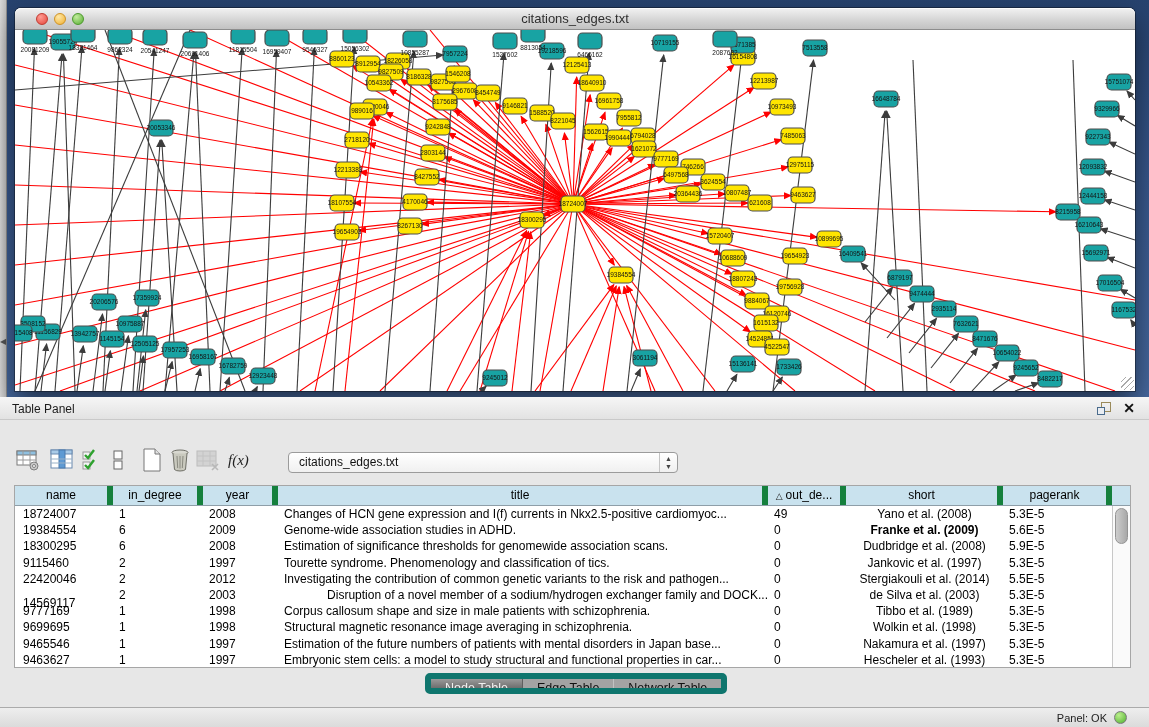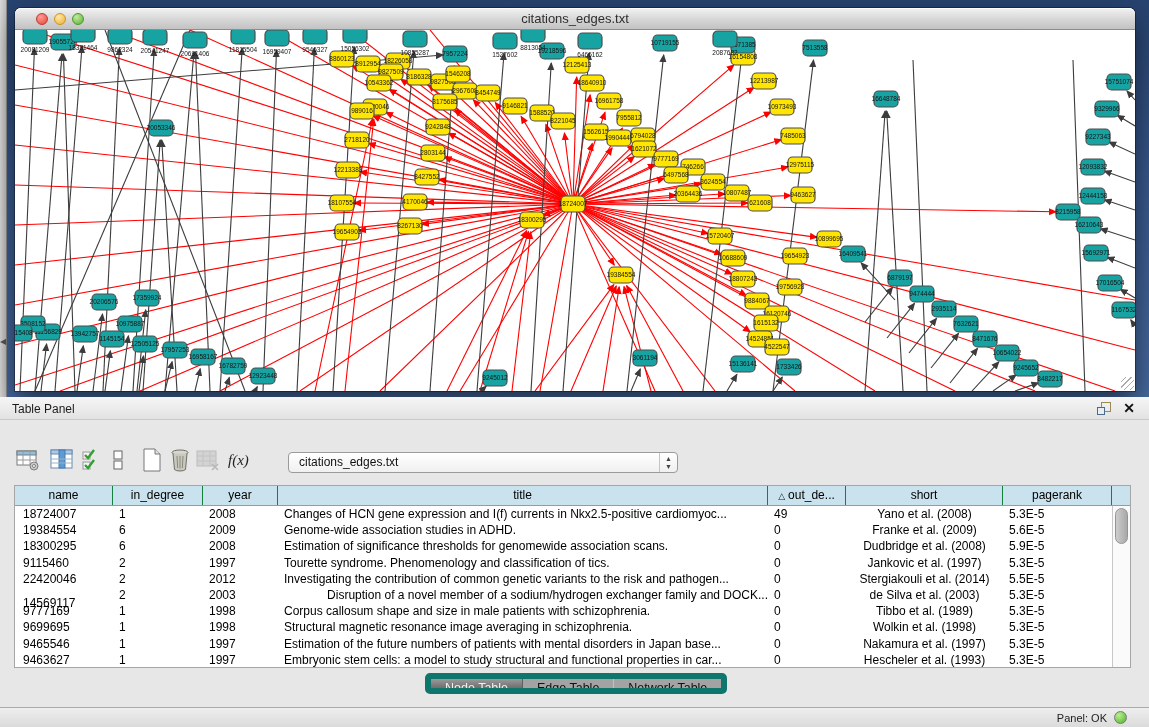--- a/index.html
+++ b/index.html
@@ -47,21 +47,21 @@
   .table-select{position:absolute;left:288px;top:55px;width:390px;height:21px;border:1px solid #9B9B9B;
     border-radius:4px;background:linear-gradient(#FFF,#F0F0F0);font-size:12px;color:#111;
     line-height:19px;padding-left:10px;}
   .table-select .stepper{position:absolute;right:0;top:0;width:18px;height:19px;border-left:1px solid #C4C4C4;
     text-align:center;color:#444;font-size:7px;line-height:8px;padding-top:2px;}
 
   .data-table{position:absolute;left:14px;top:88px;width:1117px;height:183px;background:#FFF;
     border:1px solid #A6A6A6;}
   .thead{display:flex;height:20px;background:#C9E2EE;border-bottom:1px solid #8E9EA8;}
   .th{flex:0 0 auto;font-size:12px;color:#000;text-align:center;line-height:19px;
-    border-right:1px solid #15803d;overflow:hidden;white-space:nowrap;}
+    border-right:6px solid #15803d;overflow:hidden;white-space:nowrap;}
   .sort-glyph{font-size:9px;margin-right:3px;color:#222;}
   .tbody{position:absolute;left:0;top:20px;right:18px;bottom:0;overflow:hidden;}
   .trow{display:flex;height:16.2px;align-items:center;}
   .td{flex:0 0 auto;font-size:12px;color:#000;overflow:hidden;white-space:nowrap;}
   .vscroll{position:absolute;right:0;top:20px;width:18px;bottom:0;background:#FAFAFA;border-left:1px solid #C8C8C8;}
   .vthumb{position:absolute;left:2px;right:2px;top:2px;height:36px;border-radius:7px;
     background:linear-gradient(90deg,#CDCDCD,#A8A8A8);border:1px solid #939393;}
 
   .tab-strip{position:absolute;left:425px;top:276px;height:21px;display:flex;
     border:6px solid #0f766e;border-radius:5px;overflow:hidden;background:#a3a3a3;}
@@ -826,21 +826,21 @@
             <div class="td" style="width: 78px; text-align: left; padding-left: 6px;">49</div>
             <div class="td" style="width: 157px; text-align: center; padding-left: 0px;">Yano et al. (2008)</div>
             <div class="td" style="width: 109px; text-align: left; padding-left: 6px;">5.3E-5</div>
           </div>
           <div class="trow">
             <div class="td" style="width: 98px; text-align: left; padding-left: 8px;">19384554</div>
             <div class="td" style="width: 90px; text-align: left; padding-left: 6px;">6</div>
             <div class="td" style="width: 75px; text-align: left; padding-left: 6px;">2009</div>
             <div class="td" style="width: 490px; text-align: left; padding-left: 6px;">Genome-wide association studies in ADHD.</div>
             <div class="td" style="width: 78px; text-align: left; padding-left: 6px;">0</div>
-            <div class="td" style="width: 157px; text-align: center; padding-left: 0px;">Franke et al. (2009)</div>
+            <div class="td" style="width: 157px; text-align: center; padding-left: 0px; font-weight: bold;">Franke et al. (2009)</div>
             <div class="td" style="width: 109px; text-align: left; padding-left: 6px;">5.6E-5</div>
           </div>
           <div class="trow">
             <div class="td" style="width: 98px; text-align: left; padding-left: 8px;">18300295</div>
             <div class="td" style="width: 90px; text-align: left; padding-left: 6px;">6</div>
             <div class="td" style="width: 75px; text-align: left; padding-left: 6px;">2008</div>
             <div class="td" style="width: 490px; text-align: left; padding-left: 6px;">Estimation of significance thresholds for genomewide association scans.</div>
             <div class="td" style="width: 78px; text-align: left; padding-left: 6px;">0</div>
             <div class="td" style="width: 157px; text-align: center; padding-left: 0px;">Dudbridge et al. (2008)</div>
             <div class="td" style="width: 109px; text-align: left; padding-left: 6px;">5.9E-5</div>

